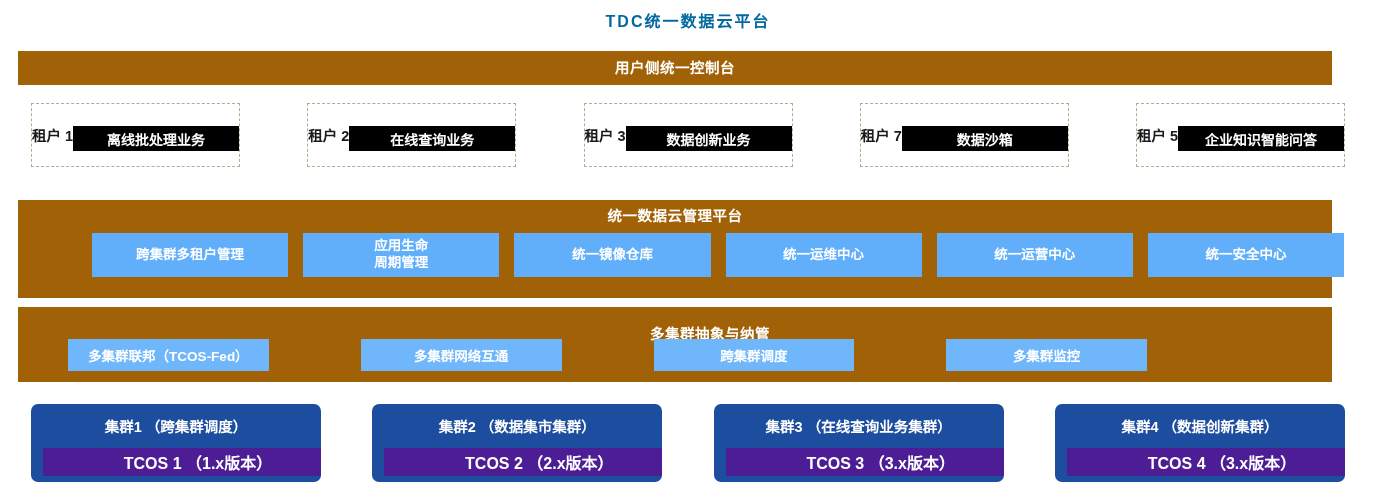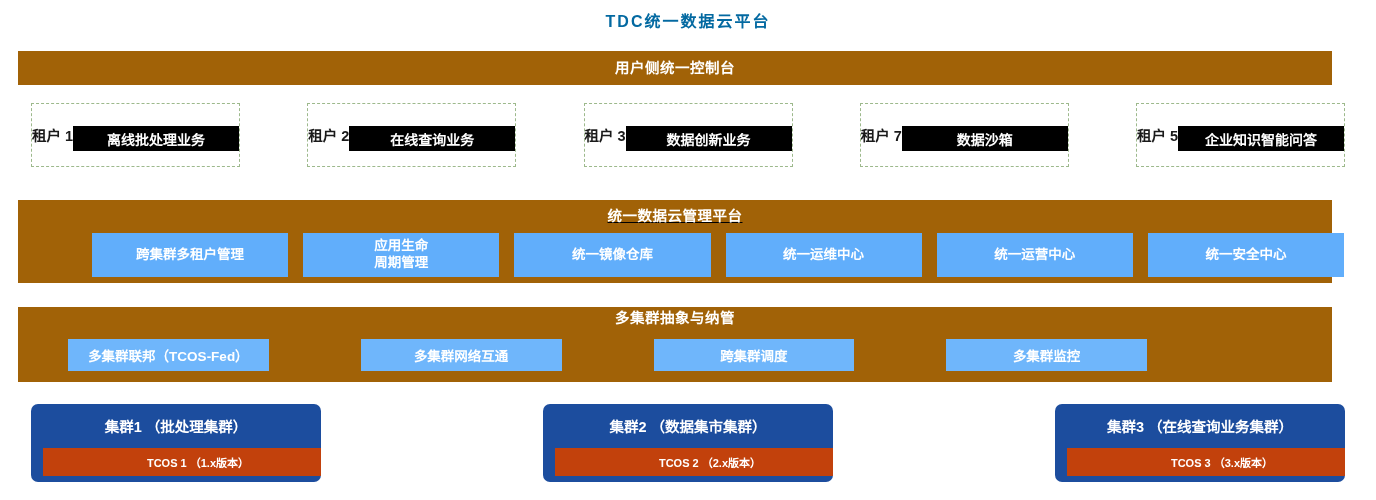--- a/index.html
+++ b/index.html
@@ -59,22 +59,21 @@
     top: 51px;
     height: 34px;
   }
   .console-band .band-title {
     margin-top: 10px;
   }
 
   
   .mgmt-band {
     top: 200px;
-    height: 83px;
-    text-decoration: underline;
+    height: 98px;
   }
   .mgmt-band .band-title {
     margin-top: 9px;
   }
   .mgmt-items {
     position: absolute;
     left: 0;
     top: 33px;
     width: 1314px;
     height: 44px;
@@ -99,21 +98,22 @@
     line-height: 1.25;
     white-space: pre-line;
   }
 
   
   .abs-band {
     top: 307px;
     height: 75px;
   }
   .abs-band .band-title {
-    margin-top: 4px;
+    margin-top: 20px;
+    padding-left: 35px;
   }
   .abs-items {
     position: absolute;
     left: 0;
     top: 31px;
     width: 1179px;
     height: 34px;
     display: flex;
     align-items: center;
     padding: 0 50px;
@@ -206,23 +206,23 @@
     font-size: 14.5px;
     font-weight: bold;
     white-space: nowrap;
   }
   .cluster-version {
     position: absolute;
     left: 12px;
     top: 44px;
     width: 310px;
     height: 28px;
-    background: #c2410c;
-    color: #ffffff;
-    font-size: 11px;
+    background: #4c1d95;
+    color: #ffffff;
+    font-size: 16px;
     font-weight: bold;
     display: flex;
     align-items: center;
     justify-content: center;
     white-space: nowrap;
   }
 </style>
 </head>
 <body>
 
@@ -275,26 +275,30 @@
     <div class="abs-items">
       <div class="abs-item">多集群联邦（TCOS-Fed）</div>
       <div class="abs-item">多集群网络互通</div>
       <div class="abs-item">跨集群调度</div>
       <div class="abs-item">多集群监控</div>
     </div>
   </div>
 
   <div class="cluster-row">
     <div class="cluster-card">
-      <div class="cluster-name">集群1 （批处理集群）</div>
+      <div class="cluster-name">集群1 （跨集群调度）</div>
       <div class="cluster-version">TCOS 1 （1.x版本）</div>
     </div>
     <div class="cluster-card">
       <div class="cluster-name">集群2 （数据集市集群）</div>
       <div class="cluster-version">TCOS 2 （2.x版本）</div>
     </div>
     <div class="cluster-card">
       <div class="cluster-name">集群3 （在线查询业务集群）</div>
       <div class="cluster-version">TCOS 3 （3.x版本）</div>
     </div>
+    <div class="cluster-card">
+      <div class="cluster-name">集群4 （数据创新集群）</div>
+      <div class="cluster-version">TCOS 4 （3.x版本）</div>
+    </div>
   </div>
 
 </div>
 
 </body></html>

